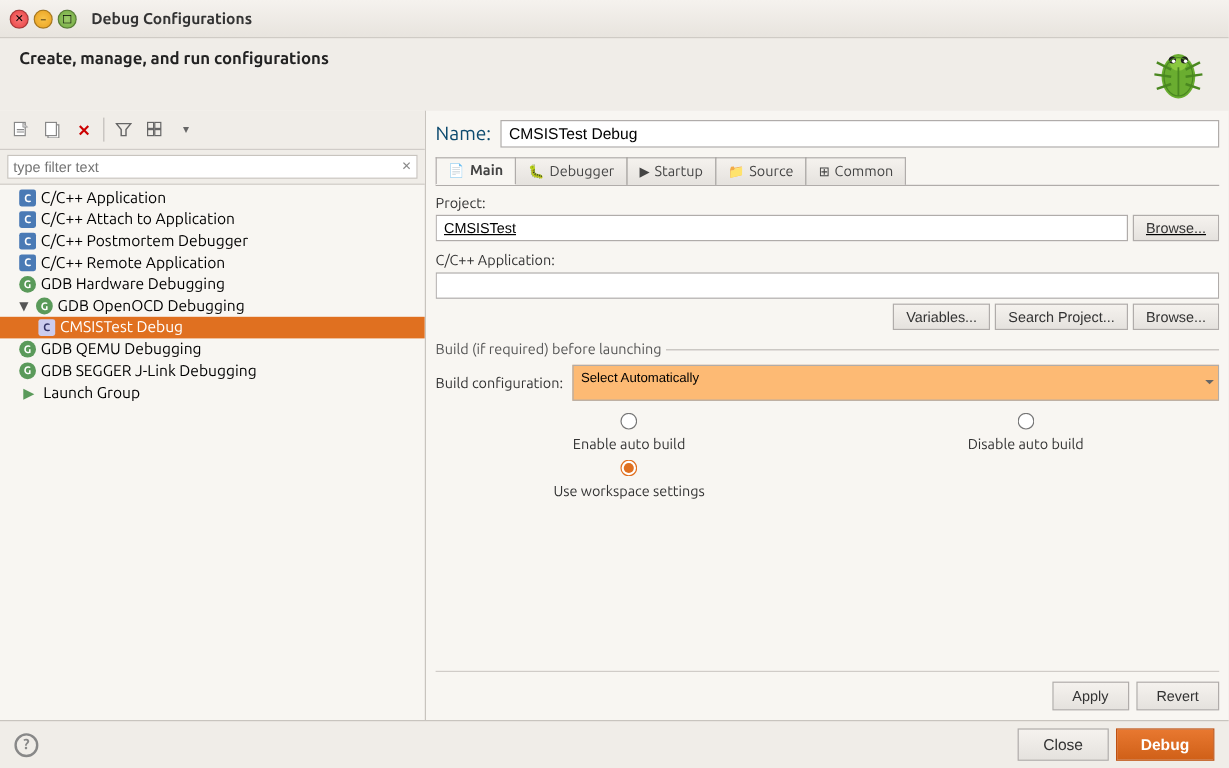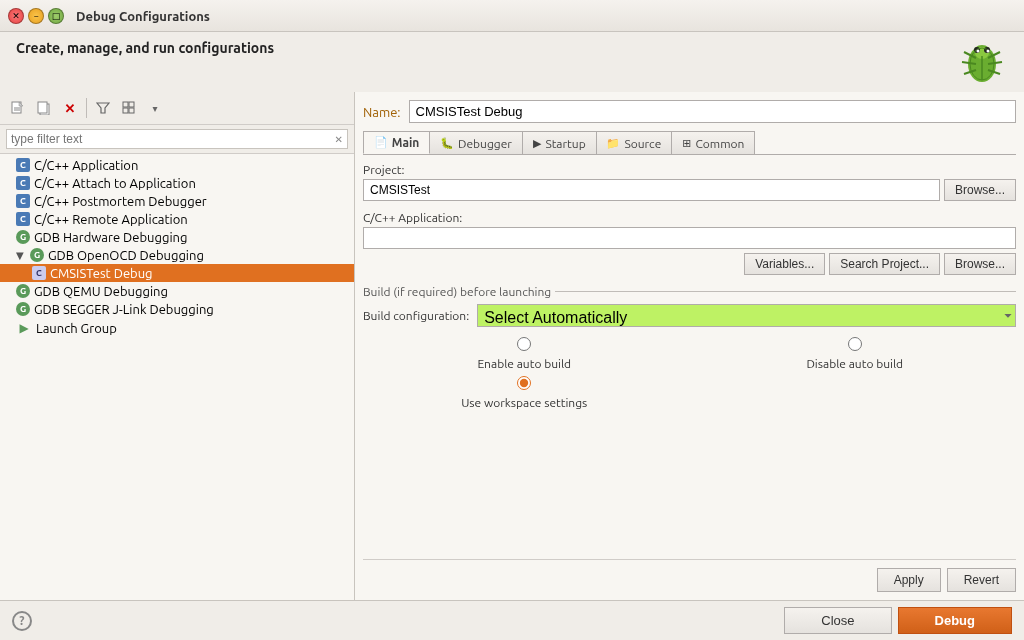--- a/index.html
+++ b/index.html
@@ -206,22 +206,22 @@
       background: #f8f6f2;
       padding: 8px;
     }
     .name-row {
       display: flex;
       align-items: center;
       gap: 8px;
       margin-bottom: 8px;
     }
     .name-label {
-      font-size: 13px;
-      color: #a16207;
+      font-size: 16px;
+      color: #0c4a6e;
       white-space: nowrap;
     }
     .name-input {
       flex: 1;
       padding: 3px 6px;
       border: 1px solid #b0acaa;
       background: white;
       font-size: 13px;
       outline: none;
     }
@@ -272,20 +272,21 @@
       width: 100%;
       padding: 3px 6px;
       border: 1px solid #b0acaa;
       background: white;
       font-size: 12px;
       outline: none;
     }
     .input-row {
       display: flex;
       gap: 4px;
+      text-decoration: underline;
     }
     .input-row .form-input { flex: 1; }
     .btn {
       padding: 3px 10px;
       border: 1px solid #b0acaa;
       background: linear-gradient(to bottom, #f5f2ee, #e5e2de);
       font-size: 12px;
       cursor: pointer;
       white-space: nowrap;
       color: #333;
@@ -315,24 +316,24 @@
       font-size: 12px;
       color: #333;
       white-space: nowrap;
     }
     .select-wrapper {
       flex: 1;
       position: relative;
     }
     .select-box {
       width: 100%;
-      padding: 4px 24px 0 6px;
+      padding: 4px 24px 12px 6px;
       border: 1px solid #b0acaa;
-      background: #bef264;
-      font-size: 16px;
+      background: #fdba74;
+      font-size: 11px;
       appearance: none;
       cursor: pointer;
       outline: none;
     }
     .select-arrow {
       position: absolute;
       right: 4px;
       top: 50%;
       transform: translateY(-50%);
       pointer-events: none;
@@ -408,21 +409,21 @@
       font-size: 12px;
       color: #888;
       cursor: pointer;
       font-weight: bold;
     }
     .bottom-buttons {
       display: flex;
       gap: 6px;
     }
     .bottom-btn {
-      padding: 5px 36px;
+      padding: 5px 20px;
       border: 1px solid #b0acaa;
       background: linear-gradient(to bottom, #f5f2ee, #e5e2de);
       font-size: 13px;
       cursor: pointer;
       color: #333;
     }
     .bottom-btn.primary {
       background: linear-gradient(to bottom, #e87830, #d06018);
       border-color: #c05010;
       color: white;

